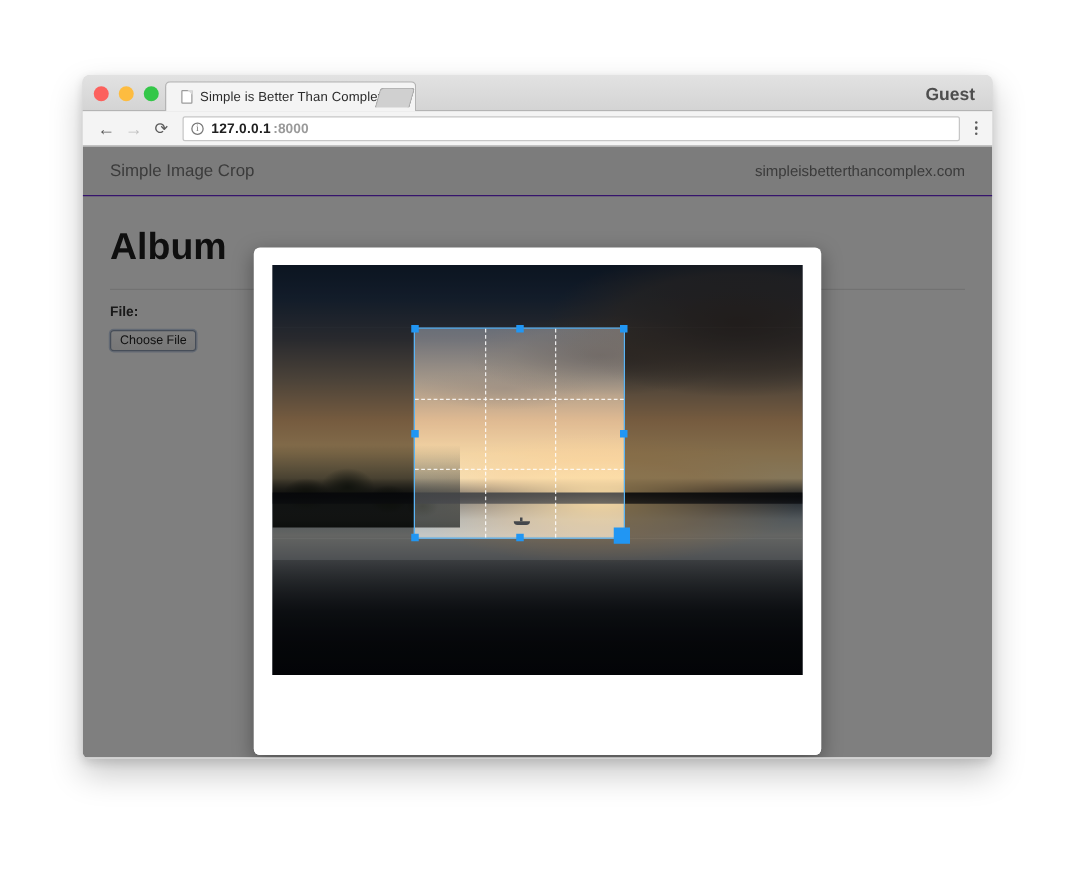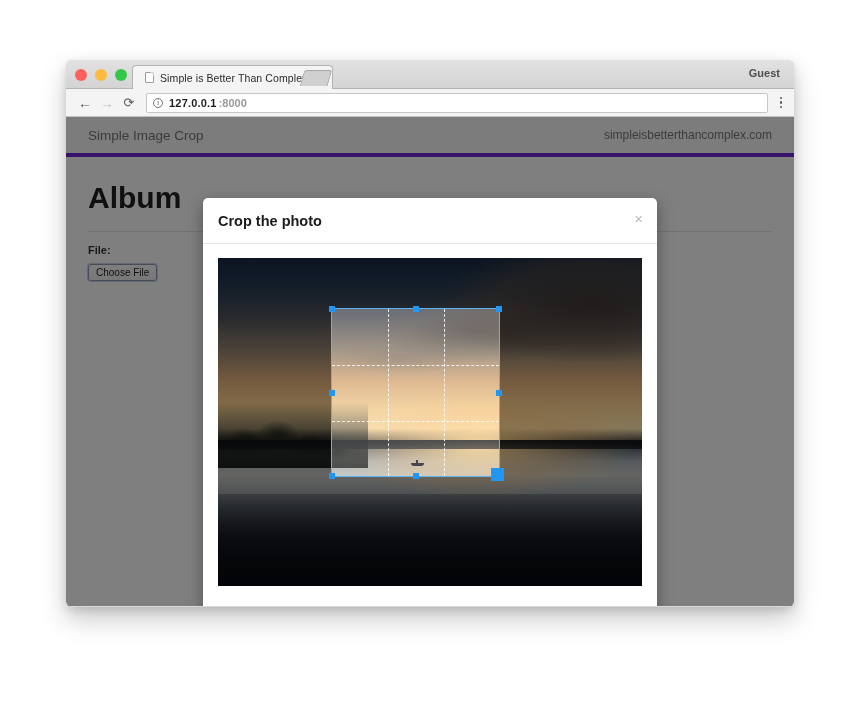--- a/index.html
+++ b/index.html
@@ -76,21 +76,21 @@
     left: 236px; top: 10px;
     width: 28px; height: 16px;
     background: #d0d0d0;
     border: 1px solid #a9a9a9;
     border-bottom: none;
     border-radius: 3px 3px 0 0;
     transform: skewX(-16deg);
   }
   .guest-label {
     position: absolute; right: 14px; top: 7px;
-    font-size: 11px; color: #4e4e4e; font-weight: bold;
+    font-size: 14px; color: #4e4e4e; font-weight: bold;
   }
 
   .toolbar {
     position: relative;
     height: 28px;
     background: #f4f4f4;
     border-bottom: 1px solid #c2c2c2;
     display: flex; align-items: center;
   }
   .nav-btn {
@@ -134,21 +134,21 @@
   .viewport {
     position: relative;
     height: calc(100% - 58px);
     background: #ffffff;
     overflow: hidden;
   }
 
   .page-navbar {
     height: 40px;
     background: #f8f8f8;
-    border-bottom: 4px solid #6d28d9;
+    border-bottom: 1px solid #6d28d9;
     display: flex; align-items: center;
     justify-content: space-between;
     padding: 0 22px 0 22px;
   }
   .brand { font-size: 13.5px; color: #777; }
   .site-link { font-size: 12px; color: #777; }
 
   .page-body { padding: 16px 22px 0 22px; }
   .page-heading {
     font-size: 30px; font-weight: bold;
@@ -359,24 +359,20 @@
       <div class="page-heading">Album</div>
       <div class="hr"></div>
       <div class="field-label">File:</div>
       <div class="choose-file-btn">Choose File</div>
     </div>
 
     <div class="modal-backdrop"></div>
 
     <div class="modal">
 
-      <div class="modal-header">
-        <span class="modal-title">Crop the photo</span>
-        <span class="modal-close">×</span>
-      </div>
 
       <div class="modal-body">
         <div class="photo">
           <div class="photo-img"></div>
           <div class="trees"></div>
           <div class="shoreline"></div>
           <div class="foreground"></div>
           <div class="boat"></div>
 
           <div class="crop-shade" style="left:0;right:0;top:0;height:50px;"></div>

